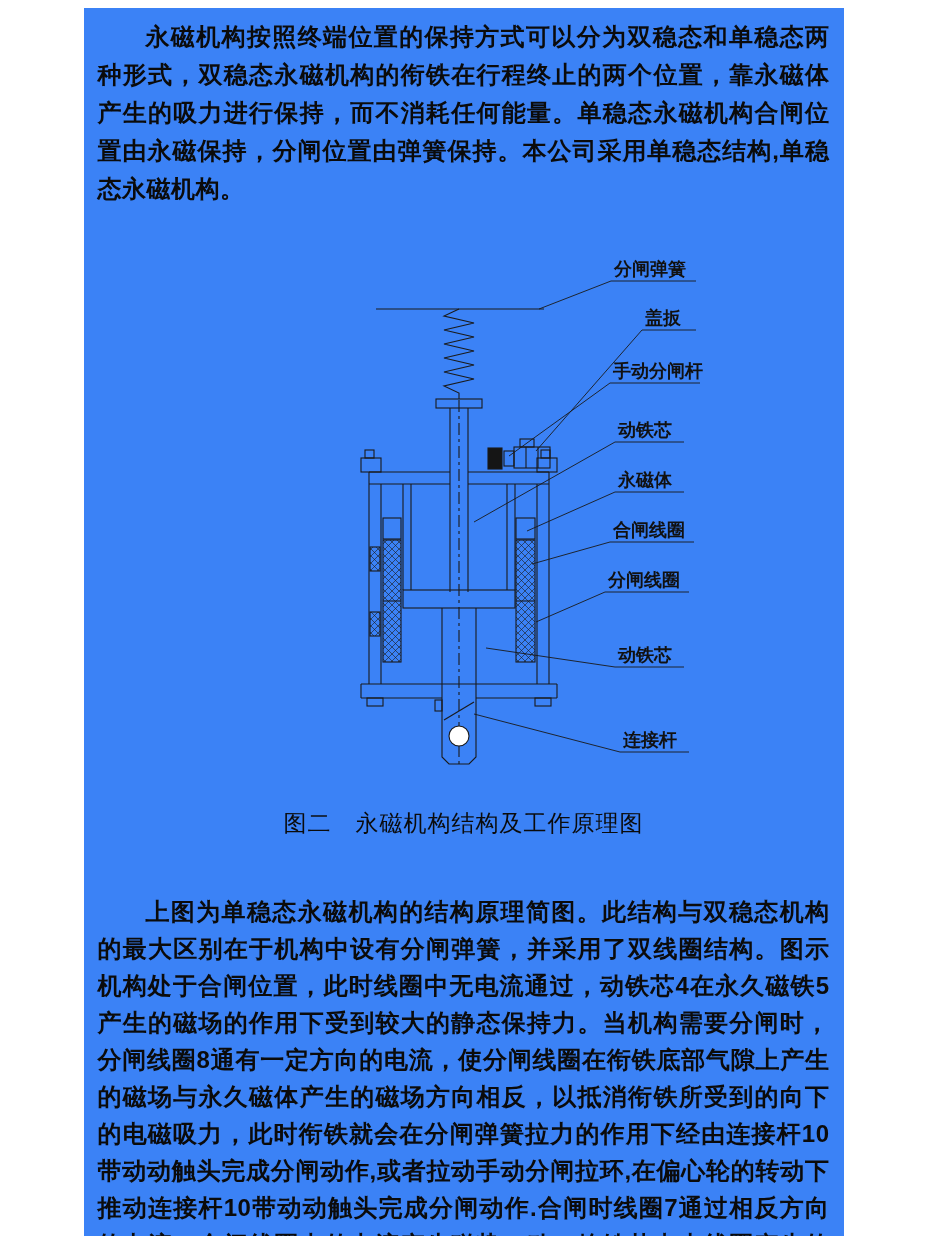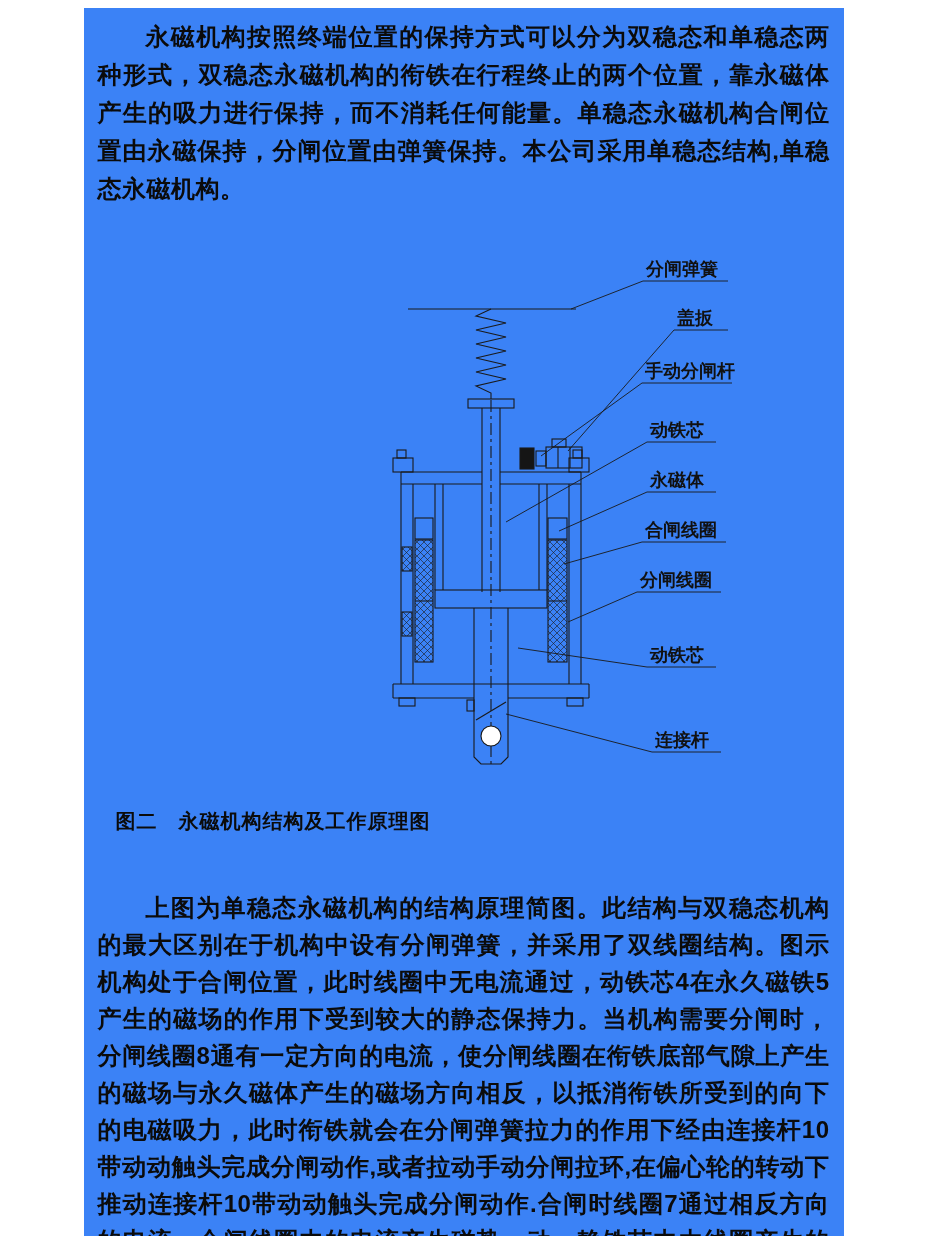--- a/index.html
+++ b/index.html
@@ -18,25 +18,26 @@
     font-size: 24px;
     text-align: justify;
     text-indent: 2em;
     margin: 0;
     padding: 0 14px;
     letter-spacing: 0.5px;
     color: #0b0b0b;
   }
   .para-top  { padding-top: 10px; line-height: 38px; }
   .para-bottom { margin-top: 54px; line-height: 37px; }
-  .figure-wrap { position: relative; margin-top: 44px; padding-left: 32px; }
+  .figure-wrap { position: relative; margin-top: 44px; }
   .figure-wrap svg { display: block; }
   .caption {
-    font-size: 20px;
-    font-weight: 700;
+    text-align: center;
+    font-size: 23px;
+    font-weight: 400;
     margin-top: 16px;
     color: #0b0b0b;
     letter-spacing: 1px;
   }
   svg text {
     font-family: "Liberation Sans", sans-serif;
     font-size: 18px;
     font-weight: 600;
     fill: #111;
     stroke: none;

